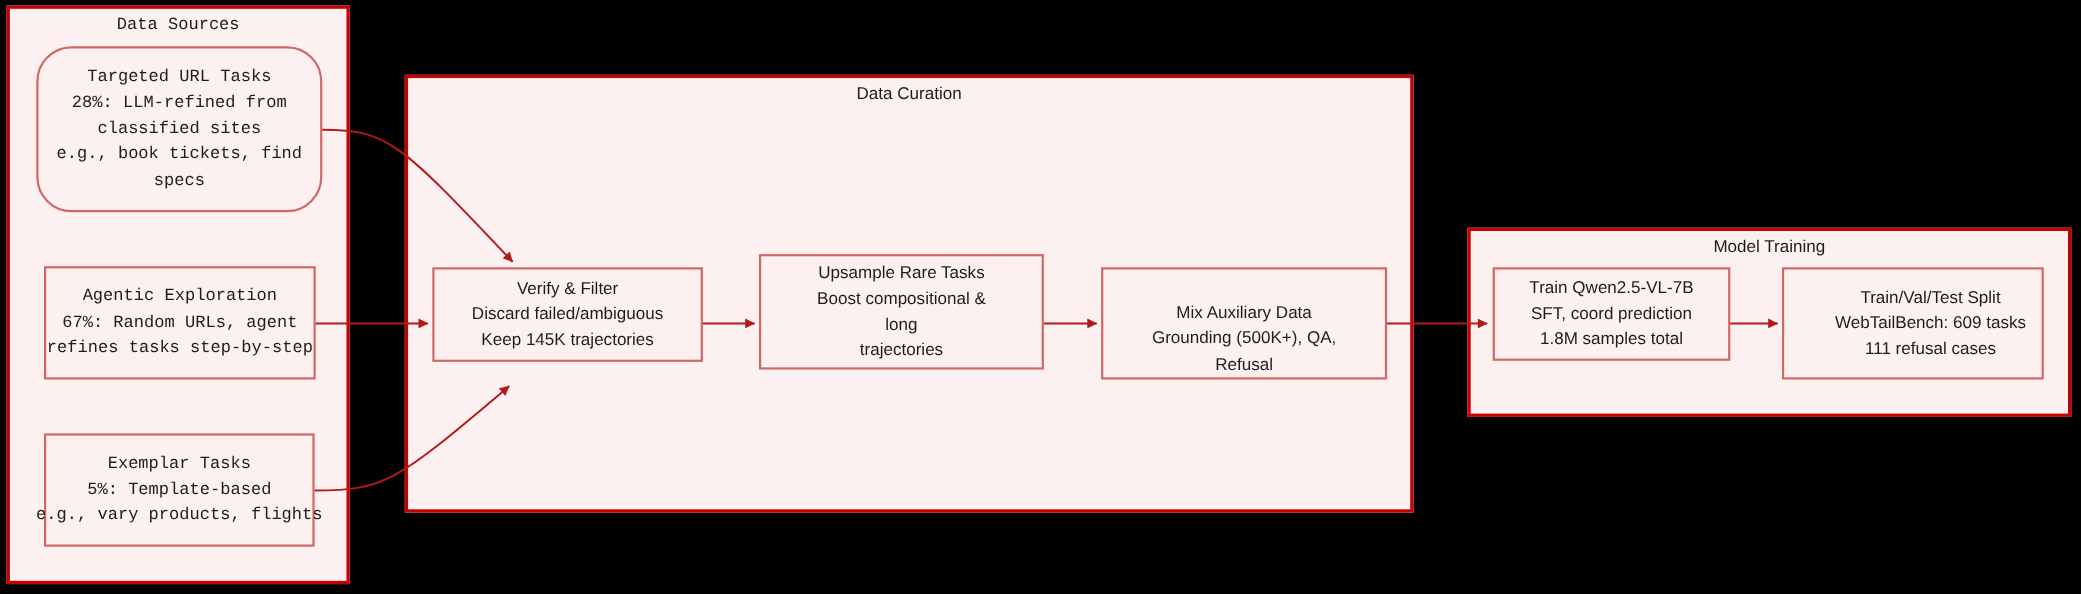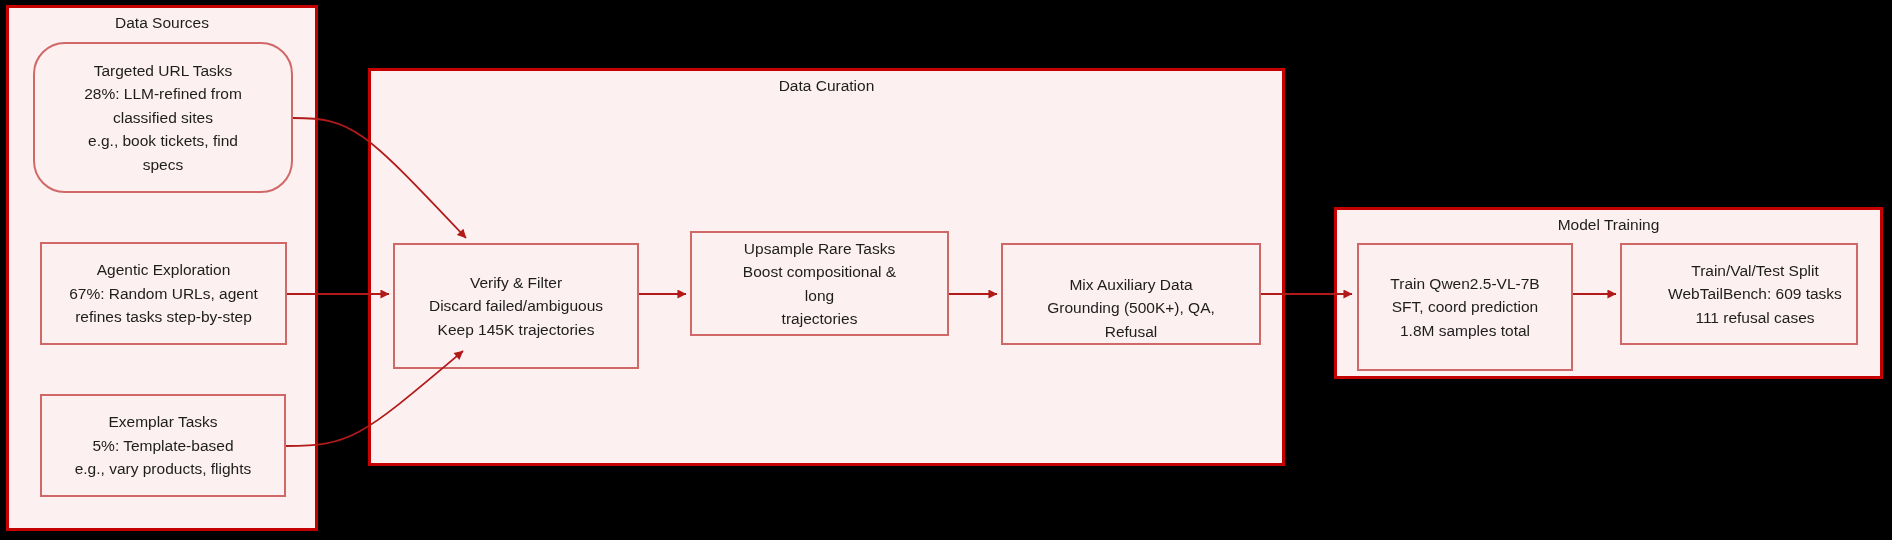--- a/index.html
+++ b/index.html
@@ -45,32 +45,32 @@
     flex-direction: column;
     justify-content: center;
     align-items: center;
     text-align: center;
   }
   .ln {
     font-size: 15.5px;
     line-height: 23.5px;
     white-space: nowrap;
   }
-  #c-sources  { left: 6px;    top: 5px;   width: 312px; height: 526px; }
+  #c-sources  { left: 6px;    top: 5px;   width: 312px; height: 526px; font-family: Liberation Mono, monospace; }
   #n-targeted { left: 24px;   top: 34px;  width: 260px; height: 151px; border-radius: 32px; }
   #n-agentic  { left: 31px;   top: 234px; width: 247px; height: 103px; }
   #n-exemplar { left: 31px;   top: 386px; width: 246px; height: 103px; }
 
   #c-curation { left: 368px;  top: 68px;  width: 917px; height: 398px; }
-  #n-verify   { left: 22px;   top: 172px; width: 246px; height: 126px; }
+  #n-verify   { left: 22px;   top: 172px; width: 246px; height: 86px; }
   #n-upsample { left: 319px;  top: 160px; width: 259px; height: 105px; }
   #n-mix      { left: 630px;  top: 172px; width: 260px; height: 102px; justify-content: flex-end; }
 
   #c-training { left: 1334px; top: 207px; width: 549px; height: 172px; }
-  #n-qwen     { left: 20px;   top: 33px;  width: 216px; height: 128px; }
+  #n-qwen     { left: 20px;   top: 33px;  width: 216px; height: 85px; }
   #n-split    { left: 283px;  top: 33px;  width: 238px; height: 102px; padding-left: 32px; }
 
   svg.edges {
     position: absolute;
     left: 0; top: 0;
     width: 1892px;
     height: 540px;
     z-index: 5;
     pointer-events: none;
   }

